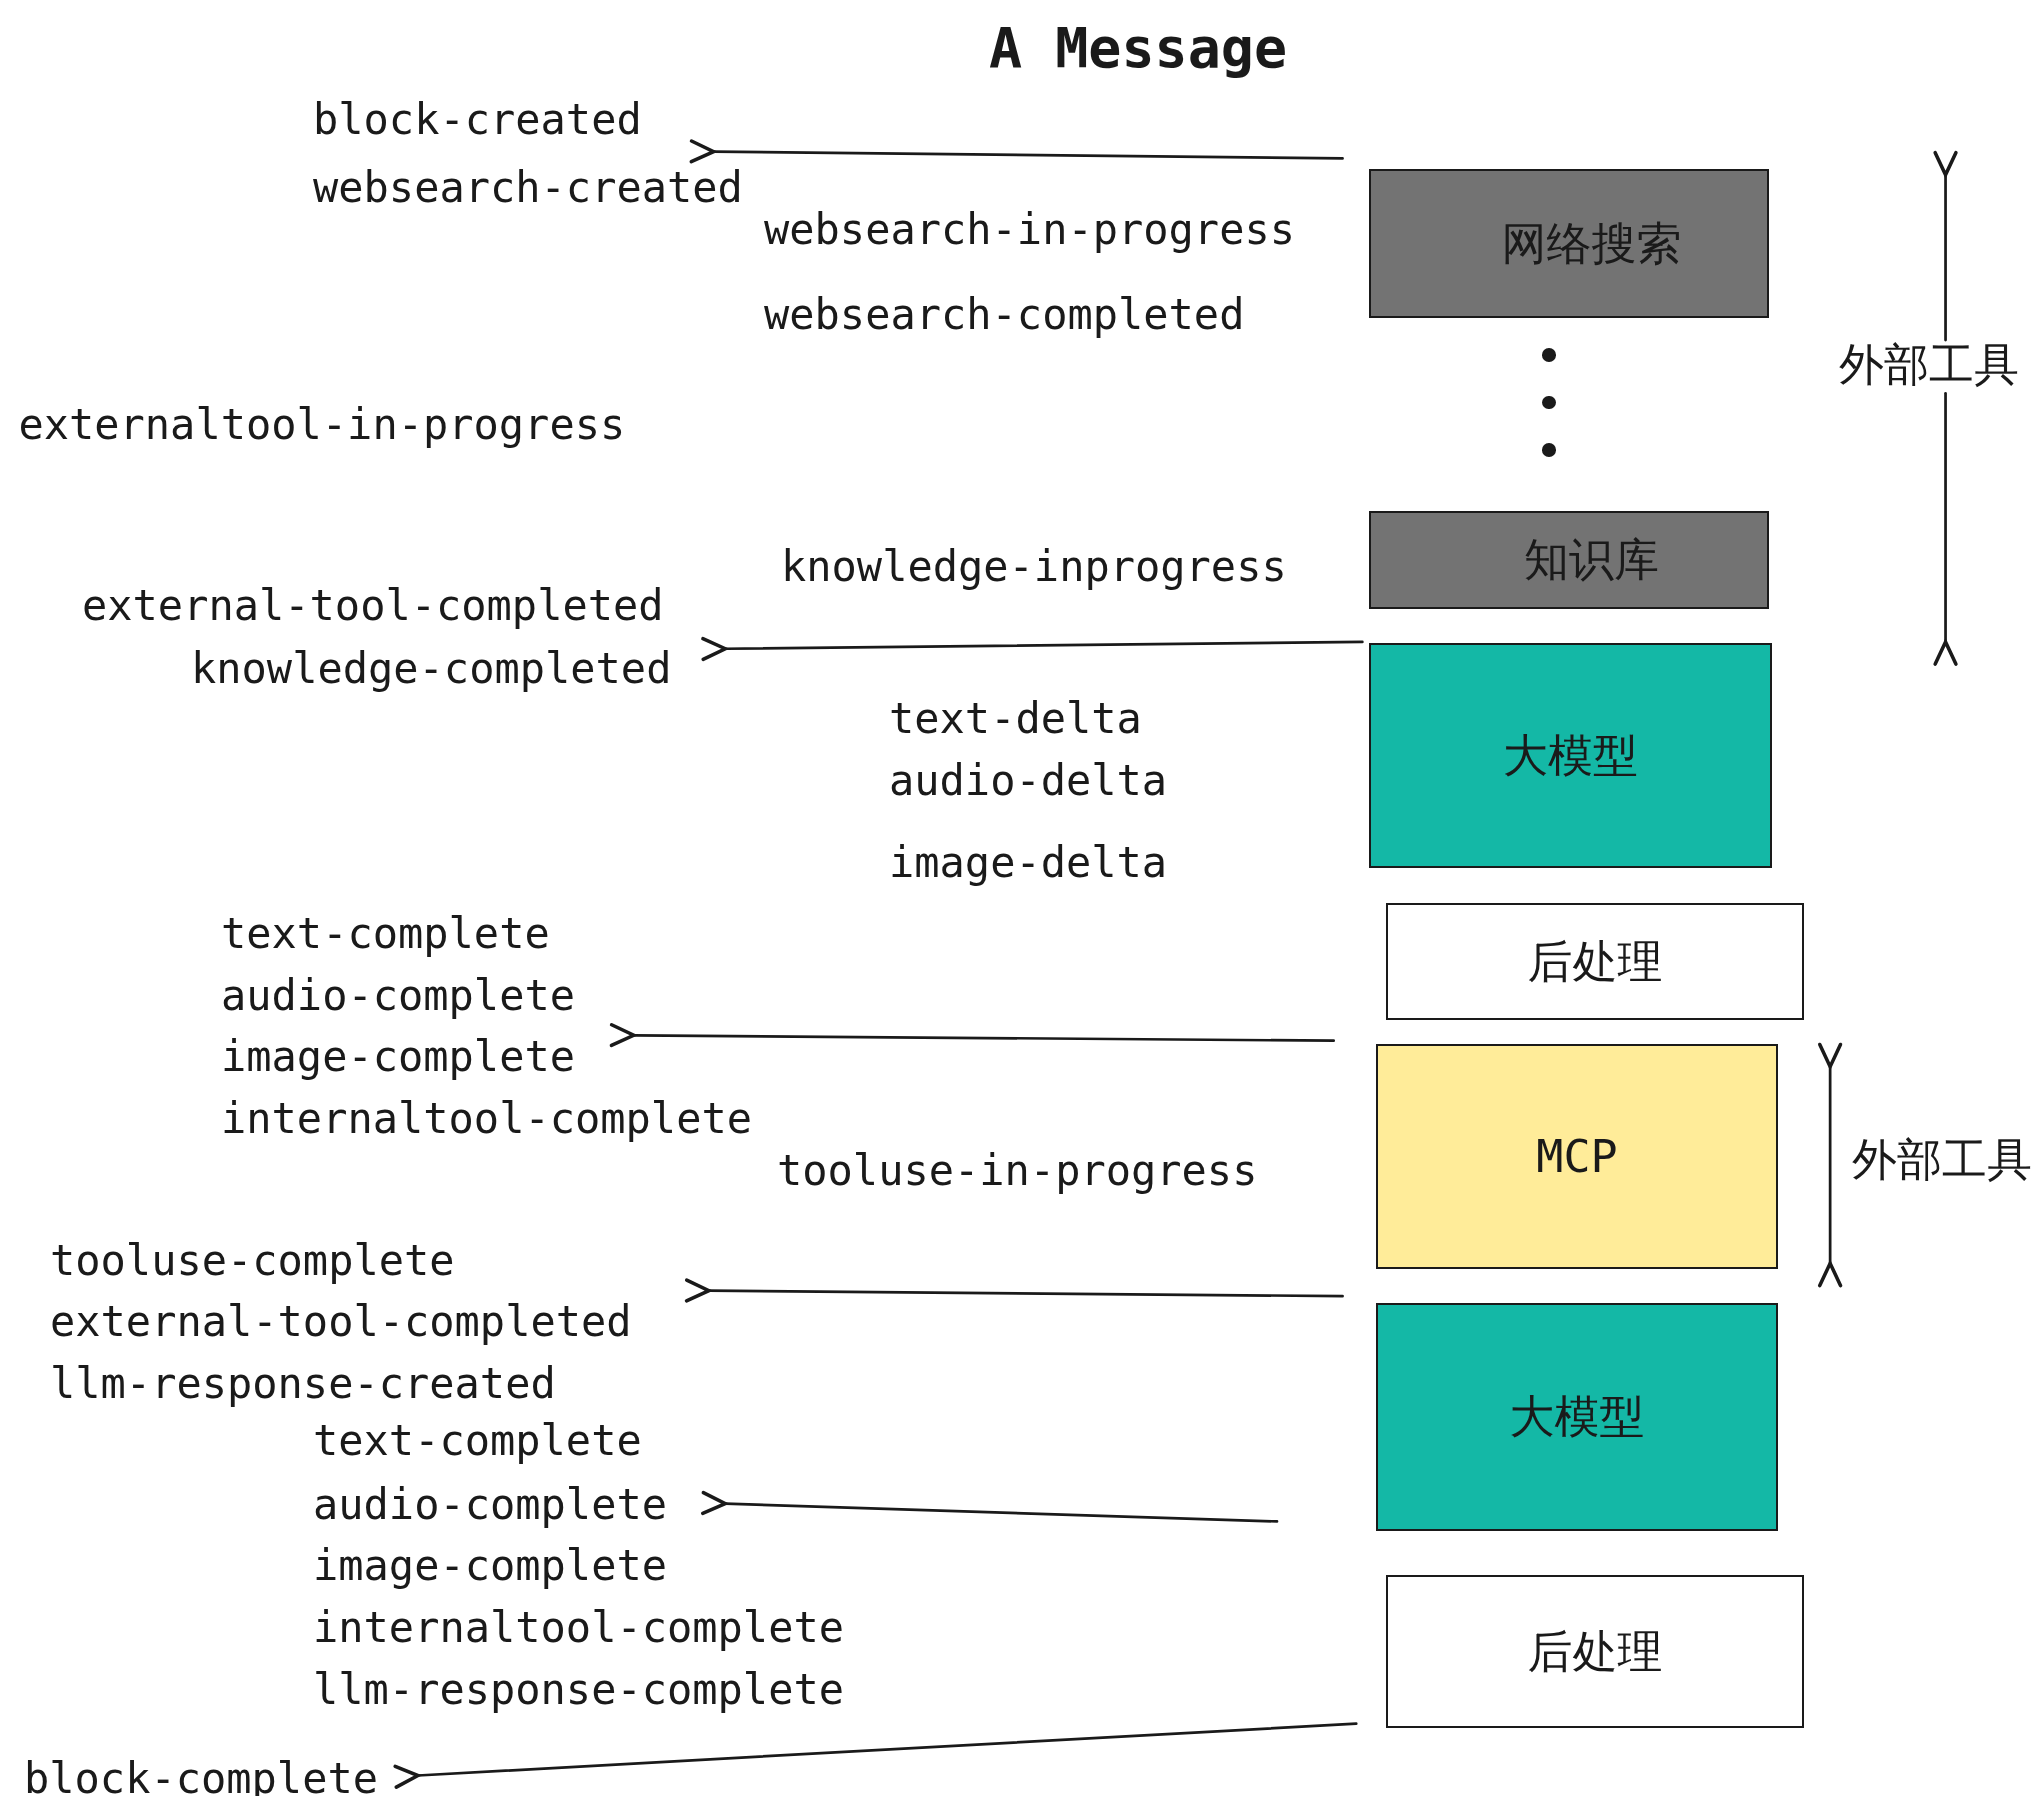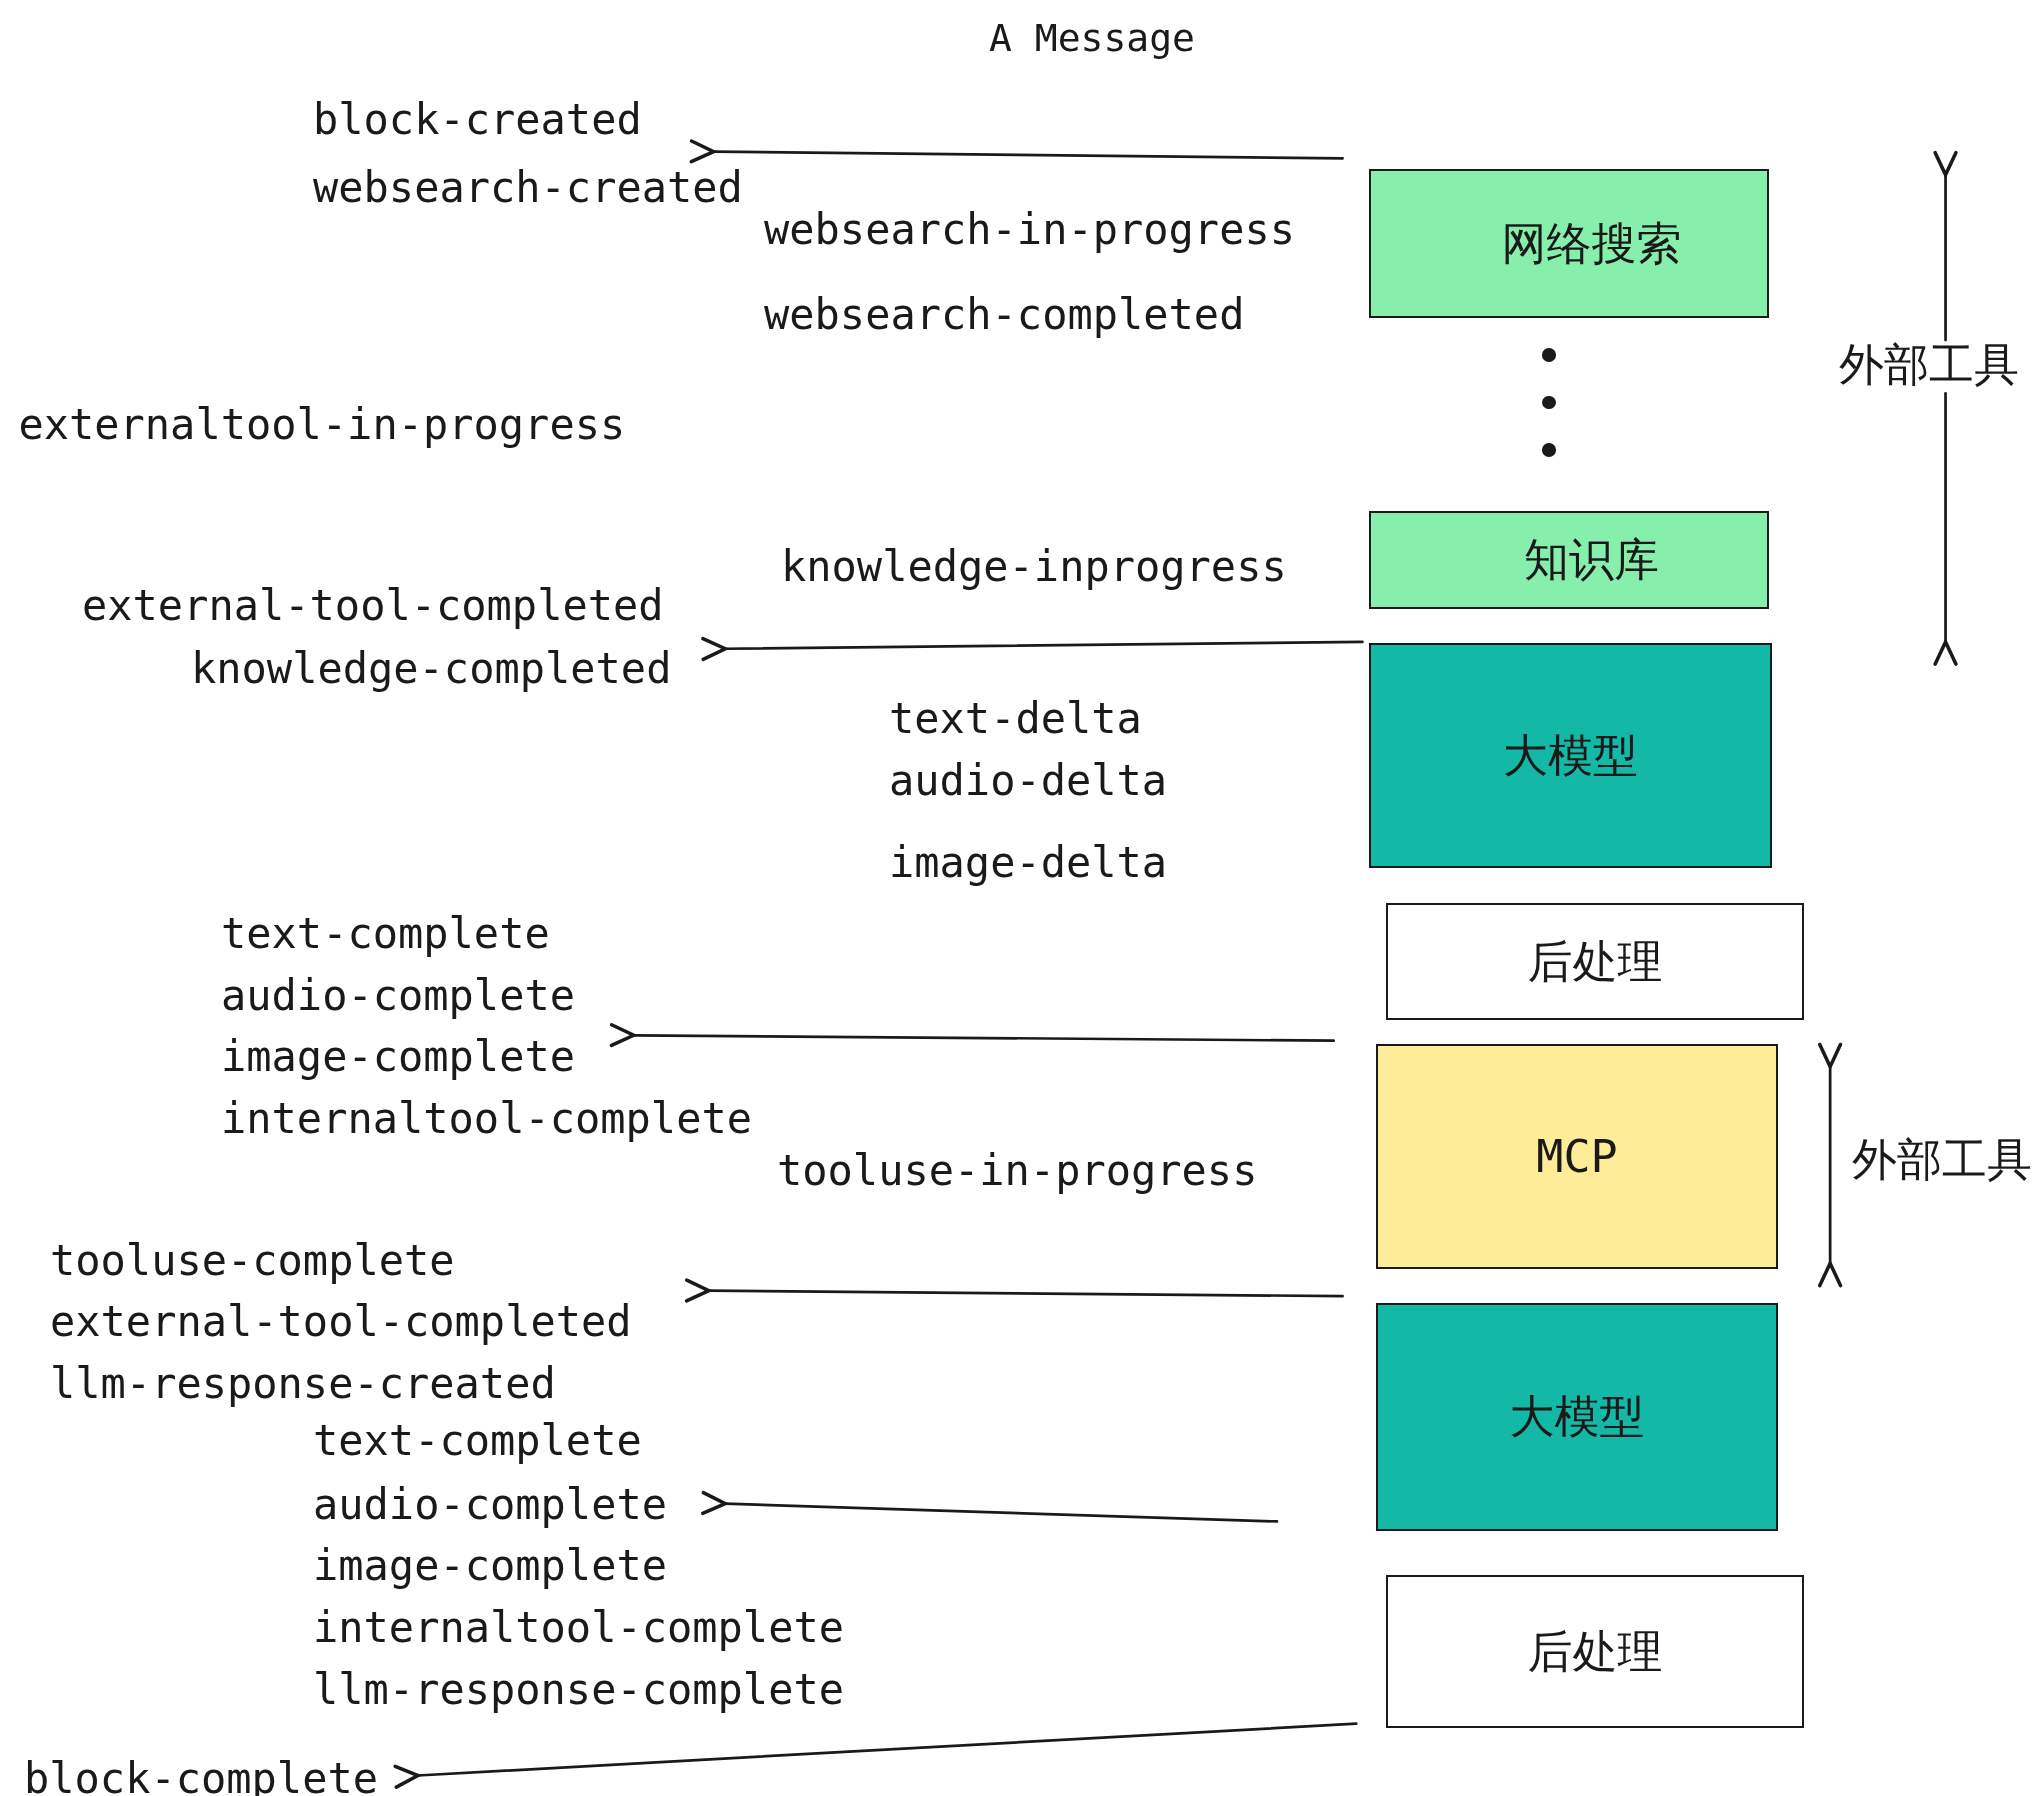--- a/index.html
+++ b/index.html
@@ -2,35 +2,35 @@
 <html style="font-size:11px"><head>
 <meta charset="utf-8">
 <style>
   html,body{margin:0;padding:0;}
   body{
     width:2035px;height:1796px;position:relative;background:#ffffff;
     font-family:"DejaVu Sans Mono","Liberation Mono",monospace;
     overflow:hidden;color:#1a1a1a;
   }
   .title{
-    position:absolute;font-size:38px;font-weight:400;white-space:nowrap;
+    position:absolute;font-size:55px;font-weight:700;white-space:nowrap;
   }
   .ev{
     position:absolute;font-size:42px;line-height:55px;white-space:nowrap;color:#1a1a1a;
   }
   .box{
     position:absolute;border:2.7px solid #1a1a1a;box-sizing:border-box;
     display:flex;align-items:center;justify-content:center;
   }
   .box-label{
     font-family:"DejaVu Sans","Liberation Sans",sans-serif;
     font-size:45px;color:#1a1a1a;white-space:nowrap;
   }
   .mono-label .box-label{font-family:"DejaVu Sans Mono","Liberation Mono",monospace;}
-  .pink{background:#86efac;padding-left:45px;}
+  .pink{background:#737373;padding-left:45px;}
   .green{background:#14b8a6;}
   .yellow{background:#ffec99;align-items:center;}
   .white{background:#ffffff;}
   .annotation{
     position:absolute;font-family:"DejaVu Sans","Liberation Sans",sans-serif;
     font-size:45px;line-height:55px;color:#1a1a1a;white-space:nowrap;
   }
   .vdots{position:absolute;left:1542px;top:348px;display:flex;flex-direction:column;gap:34px;}
   .vdots i{display:block;width:13.7px;height:13.7px;border-radius:50%;background:#1a1a1a;}
   .arrows{position:absolute;left:0;top:0;pointer-events:none;}

